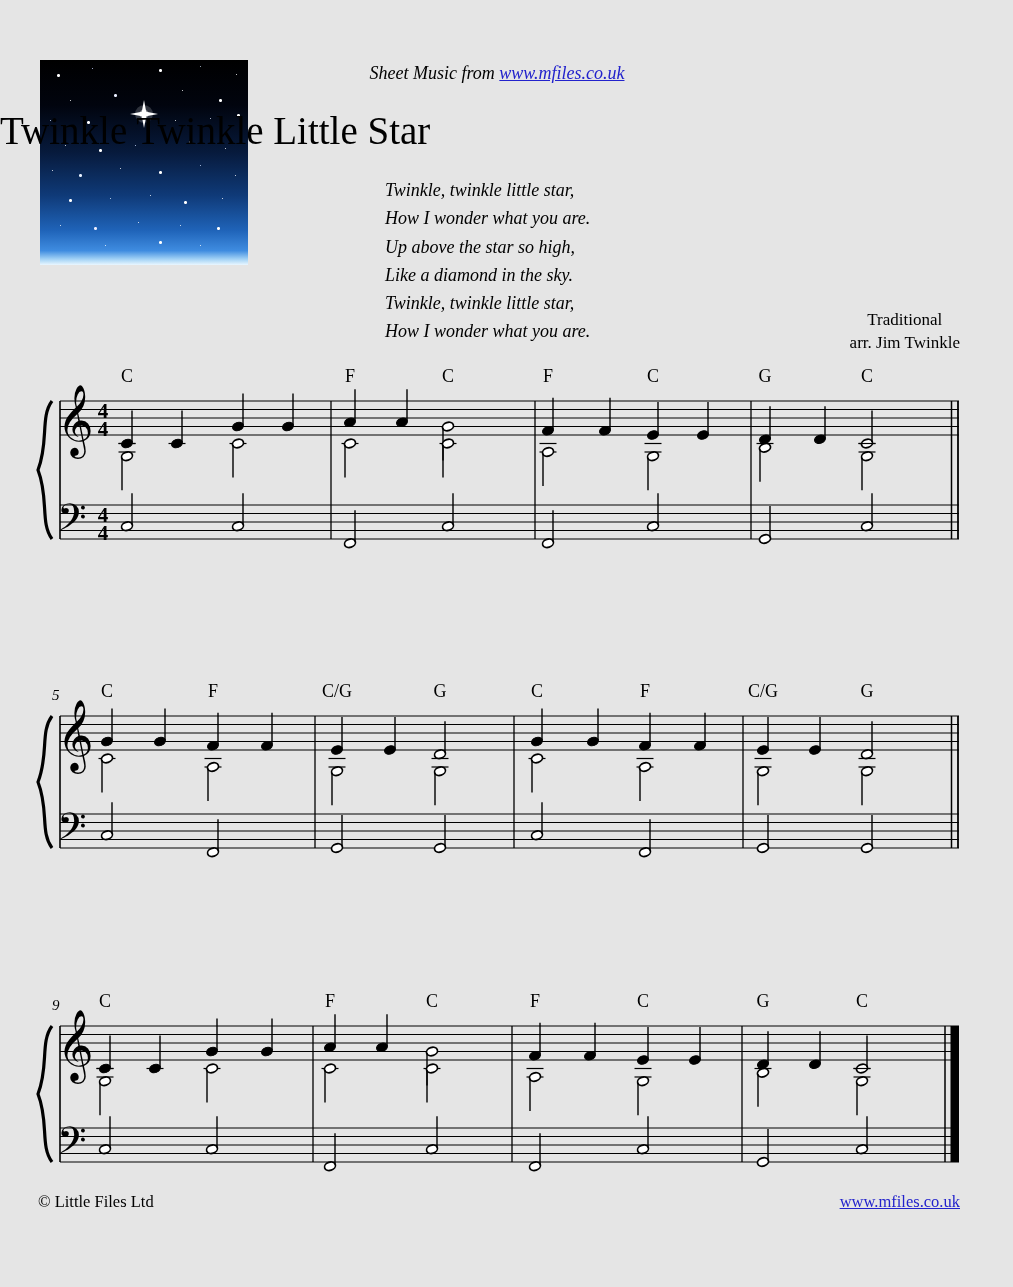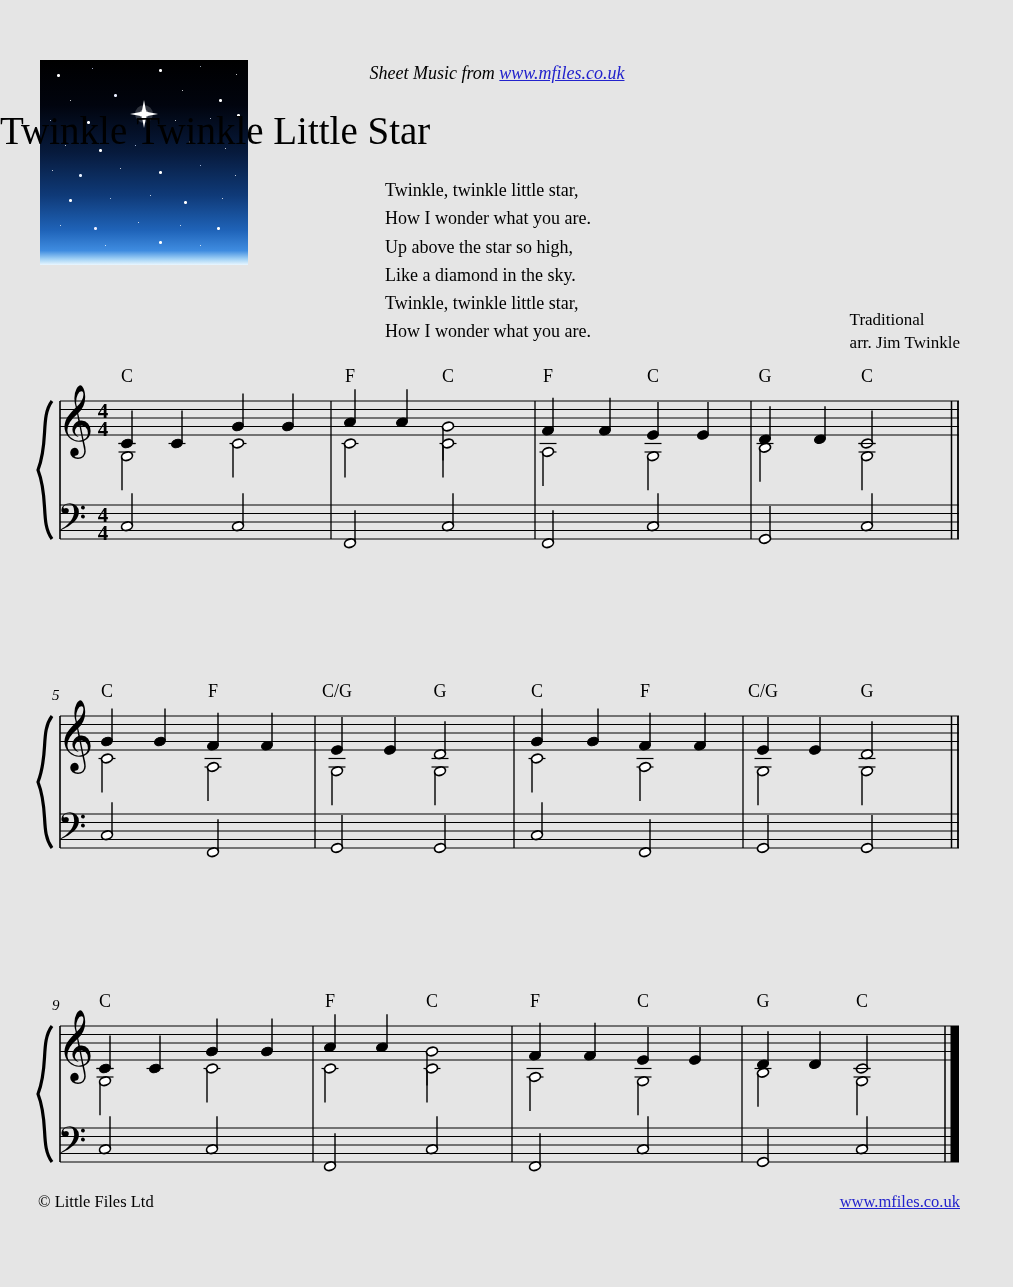--- a/index.html
+++ b/index.html
@@ -18,22 +18,22 @@
       95px 85px 0 0 #cdf, 150px 82px 0 1px #fff, 185px 88px 0 0 #fff, 12px 110px 0 0 #fff,
       40px 115px 0 1px #e6f0ff, 80px 108px 0 0 #fff, 120px 112px 0 1px #fff, 160px 105px 0 0 #cdf,
       195px 115px 0 0 #fff, 30px 140px 0 1px #fff, 70px 138px 0 0 #def, 110px 135px 0 0 #fff,
       145px 142px 0 1px #fff, 182px 138px 0 0 #fff, 20px 165px 0 0 #fff, 55px 168px 0 1px #eef,
       98px 162px 0 0 #fff, 140px 165px 0 0 #fff, 178px 168px 0 1px #fff, 65px 185px 0 0 #fff,
       120px 182px 0 1px #fff, 160px 185px 0 0 #fff;}
   .header-line{position:absolute;left:0;top:63px;width:994px;text-align:center;
      font-style:italic;font-size:18px;}
   .page-title{position:absolute;left:0;top:108px;width:994px;
      font-size:39px;font-weight:normal;margin:0;}
-  .lyrics{position:absolute;left:385px;top:176px;font-size:18px;line-height:28.3px;}
-  .credits{position:absolute;right:53px;top:308px;text-align:left;font-size:17px;line-height:23px;}
+  .lyrics{position:absolute;left:385px;top:176px;font-size:18px;line-height:28.3px;font-style:italic;}
+  .credits{position:absolute;right:53px;top:308px;text-align:center;font-size:17px;line-height:23px;}
   .footer-left{position:absolute;left:38px;top:1192px;font-size:16.5px;}
   .footer-right{position:absolute;right:53px;top:1192px;font-size:16.5px;}
   a.weblink{color:#2222cc;text-decoration:underline;cursor:pointer;}
   #score-svg{position:absolute;left:0;top:0;width:1013px;height:1287px;}
   #score-svg text.chord{font-family:"Liberation Serif","DejaVu Serif",serif;font-size:18px;}
   #score-svg text.mnum{font-family:"Liberation Serif","DejaVu Serif",serif;font-size:15px;font-style:italic;}
   #score-svg text.clef{font-family:"DejaVu Sans",sans-serif;}
   #score-svg text.tsig{font-family:"Liberation Serif","DejaVu Serif",serif;font-size:21px;font-weight:bold;}
 </style>
 </head>

